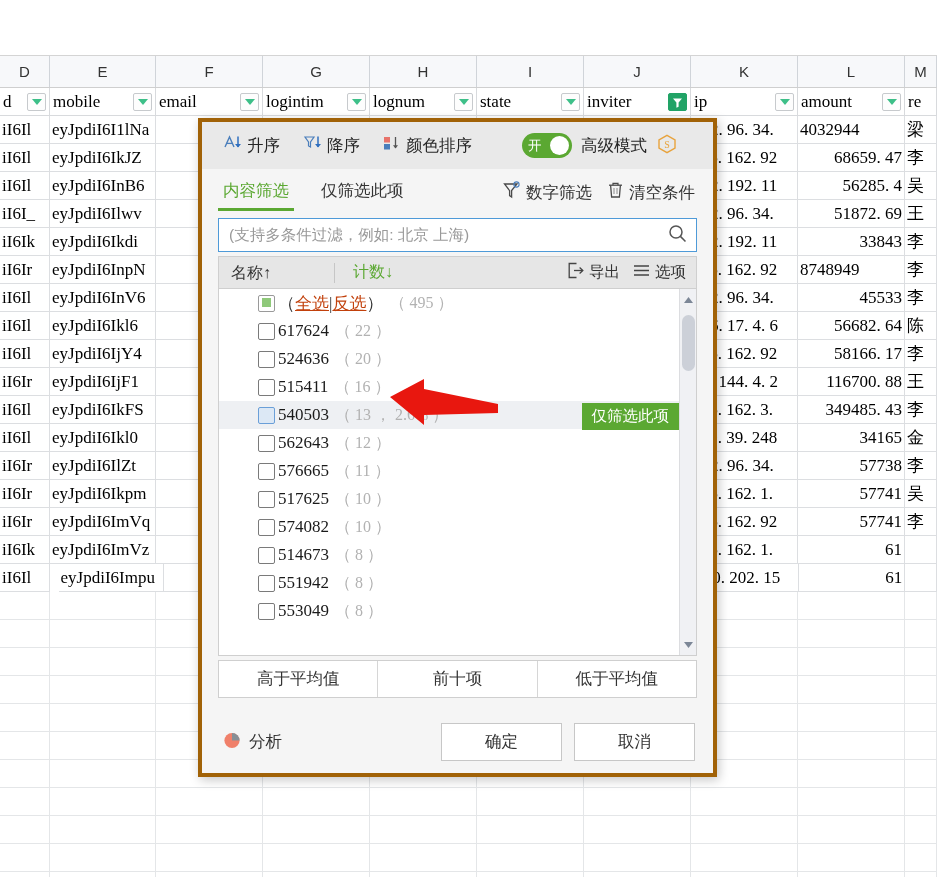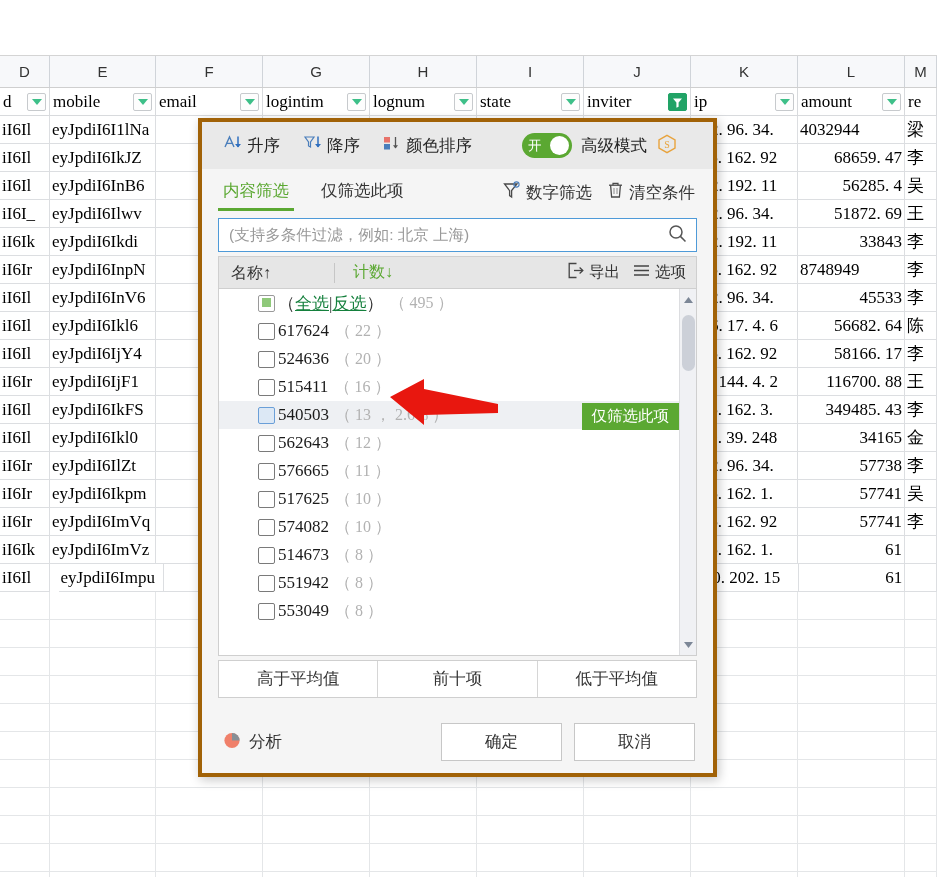--- a/index.html
+++ b/index.html
@@ -306,21 +306,21 @@
     font-size: 16px;
     color: #b2b2b2;
     margin-left: 6px;
   }
   .selall {
     font-family: "Liberation Serif", serif;
     font-size: 17px;
     color: #333;
   }
   .selall a {
-    color: #15803d;
+    color: #c2410c;
     text-decoration: underline;
   }
   .onlyfilter {
     position: absolute;
     right: 0px; top: 2px;
     background: #5ba832;
     color: #fff;
     font-size: 15.5px;
     padding: 3px 10px;
     font-family: "Liberation Sans", sans-serif;

